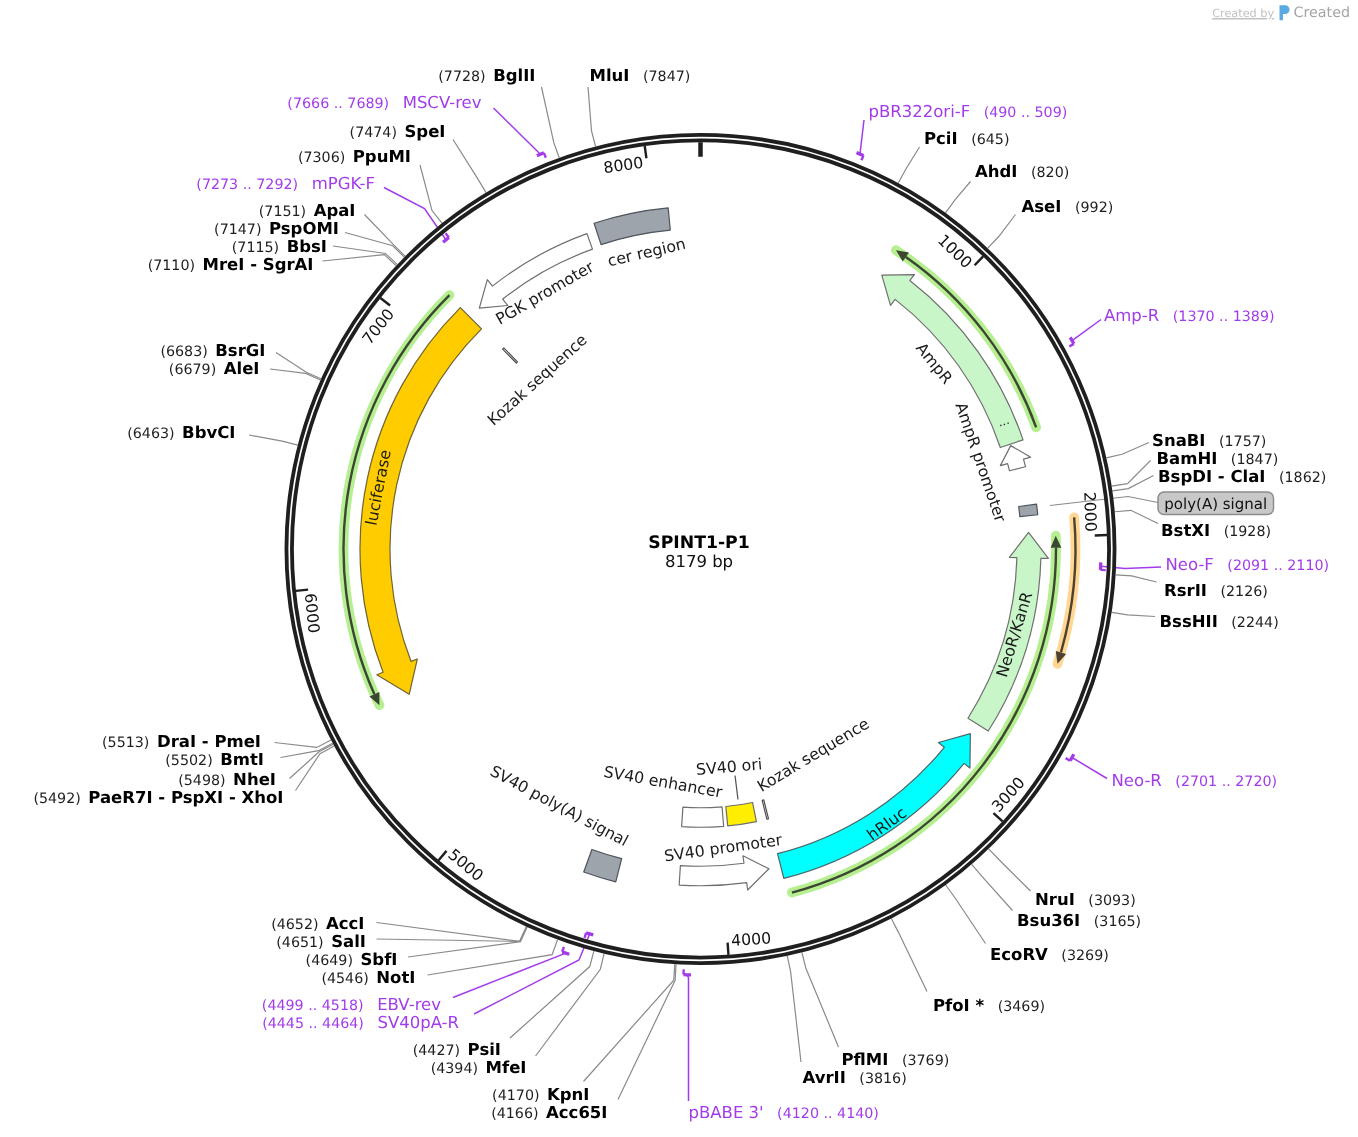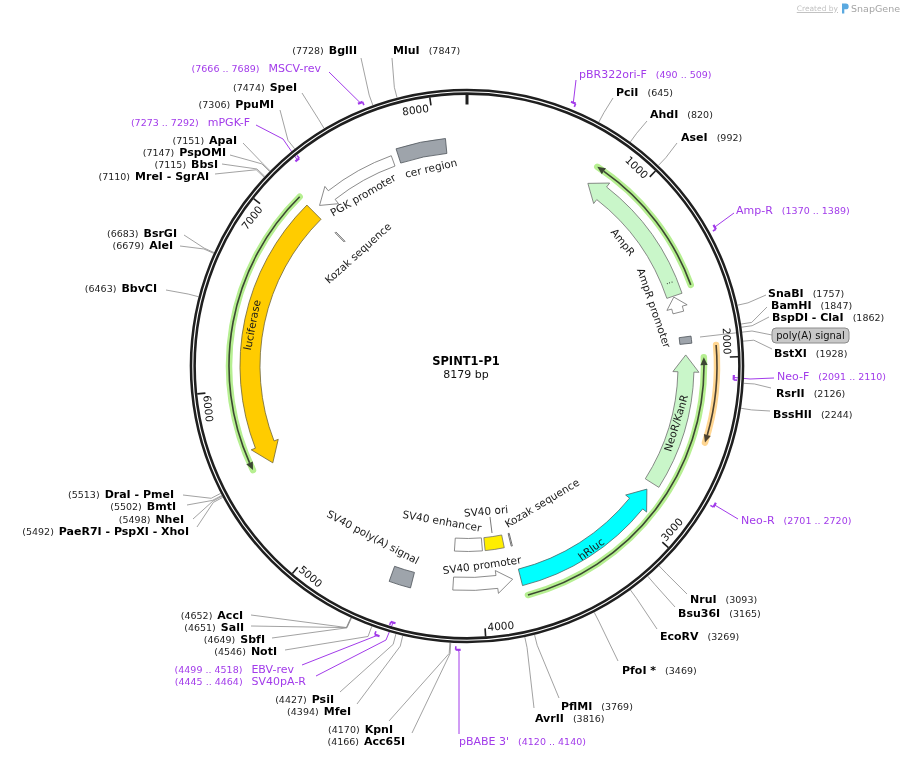--- a/index.html
+++ b/index.html
@@ -23,21 +23,21 @@
 </style>
 </head>
 <body>
 
 <div id="map-root">
   <div id="watermark">
     <span id="wm-prefix">Created by</span>
     <svg id="wm-logo" viewBox="0 0 8 11">
       <path d="M1 0.5 H4.8 A2.9 2.9 0 0 1 4.8 6.3 H3.3 V10.5 H1 Z" fill="#5aa9e0"></path>
     </svg>
-    <span id="wm-brand">SnapGene</span>
+    <span id="wm-brand">Created</span>
   </div>
 
   <svg id="map-svg" width="905" height="758" viewBox="0 0 905 758">
     <g id="g-leaders">
         <polyline points="772,335 752,331 700,337" fill="none" stroke="#8a8a8a" stroke-width="0.8"></polyline>
         <polyline points="361,58 369.2,95.11 372.84,105.18" fill="none" stroke="#8a8a8a" stroke-width="0.8"></polyline>
         <polyline points="302,93 318.54,119.22 324.05,128.38" fill="none" stroke="#8a8a8a" stroke-width="0.8"></polyline>
         <polyline points="280,110 288.01,140.38 294.66,148.76" fill="none" stroke="#8a8a8a" stroke-width="0.8"></polyline>
         <polyline points="243,143 262.48,163.24 270.07,170.77" fill="none" stroke="#8a8a8a" stroke-width="0.8"></polyline>
         <polyline points="230,155 261.85,163.86 269.47,171.37" fill="none" stroke="#8a8a8a" stroke-width="0.8"></polyline>

